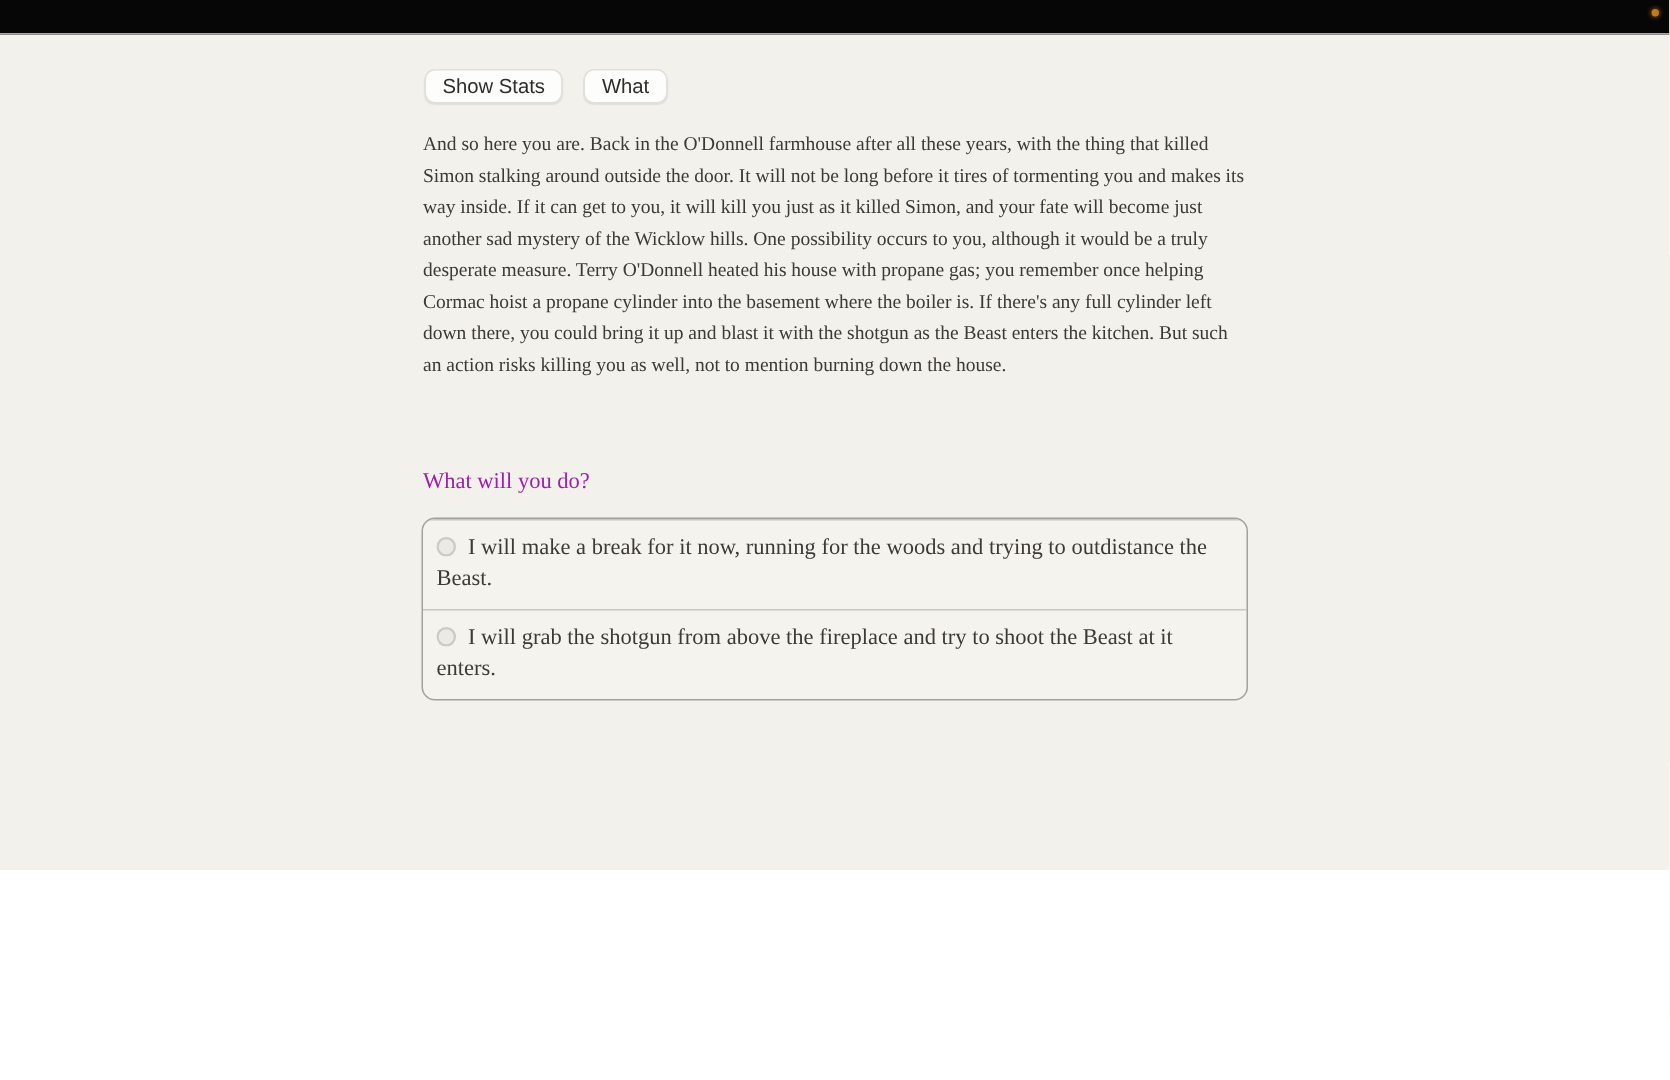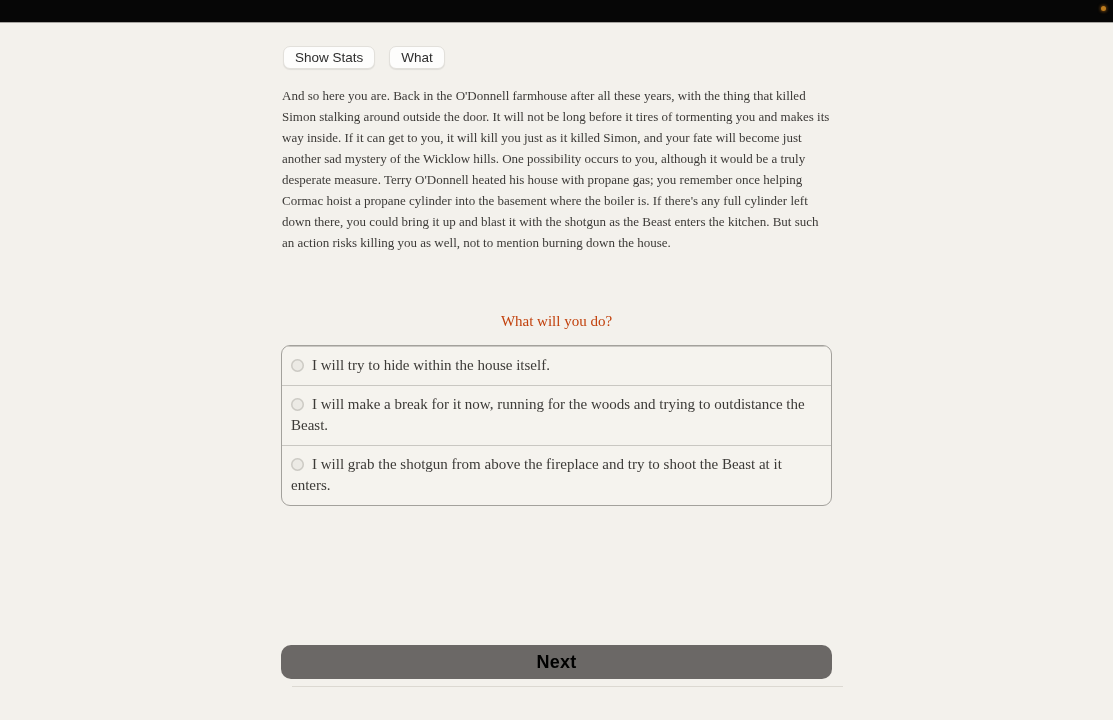--- a/index.html
+++ b/index.html
@@ -1,19 +1,19 @@
 <!DOCTYPE html>
 <html><head>
 <meta charset="utf-8">
 <style>
   html, body { margin: 0; padding: 0; }
   #screen {
     position: relative;
     width: 1113px;
-    height: 720px;
+    height: 580px;
     background: var(--page-bg, #f3f1ec);
     overflow: hidden;
     font-family: "Liberation Serif", "DejaVu Serif", serif;
   }
 
   
   .top-bar {
     position: absolute;
     left: 0; top: 0;
     width: 100%; height: 22px;
@@ -66,22 +66,21 @@
     font-size: 13px;
     line-height: 21px;
     color: #3c3a37;
   }
   .story-prompt {
     position: absolute;
     left: 1px; top: 289px;
     width: 549px;
     font-size: 15px;
     line-height: 21px;
-    color: #c2410c;
-    text-align: center;
+    color: #a21caf;
   }
 
   
   .choices-box {
     position: absolute;
     left: 0; top: 323px;
     width: 549px;
     background: #f5f3ee;
     border: 1px solid #a3a19c;
     border-radius: 9px;
@@ -153,23 +152,20 @@
       <button class="ui-btn">What</button>
     </div>
 
     <div class="story-paragraph">And so here you are. Back in the O'Donnell farmhouse after all these years, with the thing that killed Simon stalking around outside the door. It will not be long before it tires of tormenting you and makes its way inside. If it can get to you, it will kill you just as it killed Simon, and your fate will become just another sad mystery of the Wicklow hills. One possibility occurs to you, although it would be a truly desperate measure. Terry O'Donnell heated his house with propane gas; you remember once helping Cormac hoist a propane cylinder into the basement where the boiler is. If there's any full cylinder left down there, you could bring it up and blast it with the shotgun as the Beast enters the kitchen. But such an action risks killing you as well, not to mention burning down the house.</div>
 
     <div class="story-prompt">What will you do?</div>
 
     <div class="choices-box">
 
 
-        <div class="choice-row">
-          <span class="radio"></span><span>I will try to hide within the house itself.</span>
-        </div>
 
         <div class="choice-row">
           <span class="radio"></span><span>I will make a break for it now, running for the woods and trying to outdistance the Beast.</span>
         </div>
 
         <div class="choice-row">
           <span class="radio"></span><span>I will grab the shotgun from above the fireplace and try to shoot the Beast at it enters.</span>
         </div>
 
       </div>

